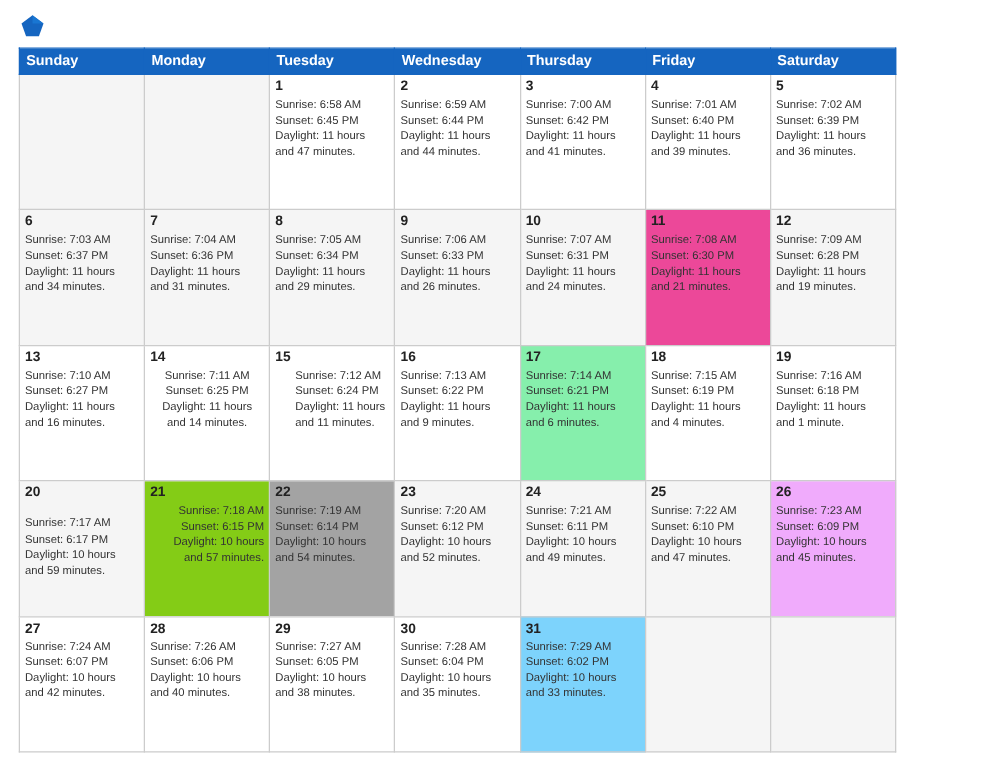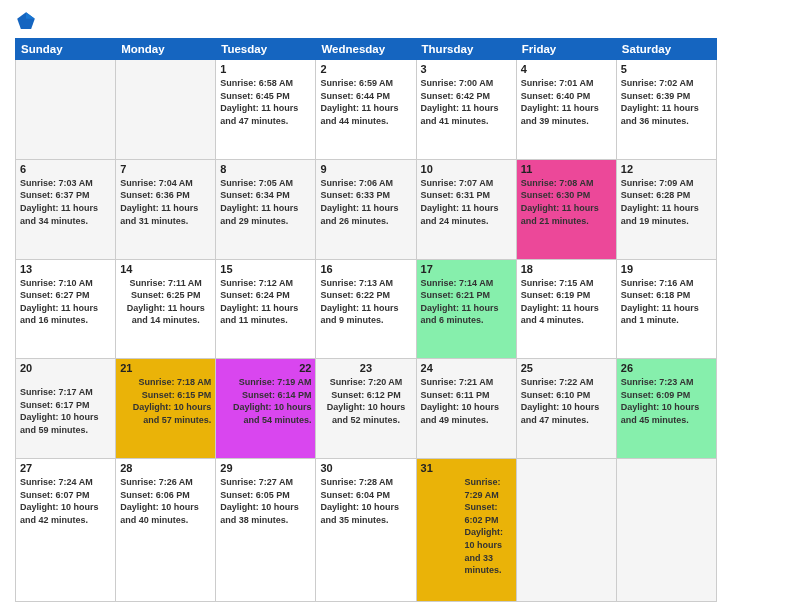--- a/index.html
+++ b/index.html
@@ -74,21 +74,20 @@
       font-size: 11px;
       font-weight: bold;
       color: #222;
       display: block;
       margin-bottom: 2px;
     }
     .day-info {
       font-size: 9px;
       line-height: 1.4;
       color: #333;
-      font-weight: bold;
     }
     .empty-cell {
       background: #f9f9f9;
     }
     tr:nth-child(odd) td { background-color: #fff; }
     tr:nth-child(even) td { background-color: #f5f5f5; }
     .calendar thead tr th { background-color: #1565c0; }
   </style>
 </head>
 <body>
@@ -226,21 +225,21 @@
           </td>
           <td style="background-color: rgb(255, 255, 255);">
             <span class="day-number">14</span>
             <div class="day-info" style="white-space: pre-line; text-align: center;">Sunrise: 7:11 AM
 Sunset: 6:25 PM
 Daylight: 11 hours
 and 14 minutes.</div>
           </td>
           <td style="background-color: rgb(255, 255, 255);">
             <span class="day-number">15</span>
-            <div class="day-info" style="white-space: pre-line;">Sunrise: 7:12 AM
+            <div class="day-info" style="white-space: pre-line; margin-left: 16px;">Sunrise: 7:12 AM
 Sunset: 6:24 PM
 Daylight: 11 hours
 and 11 minutes.</div>
           </td>
           <td style="background-color: rgb(255, 255, 255);">
             <span class="day-number">16</span>
             <div class="day-info" style="white-space: pre-line;">Sunrise: 7:13 AM
 Sunset: 6:22 PM
 Daylight: 11 hours
 and 9 minutes.</div>
@@ -268,56 +267,56 @@
           </td>
         </tr>
         <tr>
           <td style="background-color: rgb(245, 245, 245);">
             <span class="day-number">20</span>
             <div class="day-info" style="white-space: pre-line; margin-top: 12px;">Sunrise: 7:17 AM
 Sunset: 6:17 PM
 Daylight: 10 hours
 and 59 minutes.</div>
           </td>
-          <td style="background-color: #eab308;">
+          <td style="background-color: #84cc16;">
             <span class="day-number">21</span>
             <div class="day-info" style="white-space: pre-line; text-align: right;">Sunrise: 7:18 AM
 Sunset: 6:15 PM
 Daylight: 10 hours
 and 57 minutes.</div>
           </td>
-          <td style="background-color: #d946ef; text-align: right;">
+          <td style="background-color: #a3a3a3;">
             <span class="day-number">22</span>
             <div class="day-info" style="white-space: pre-line;">Sunrise: 7:19 AM
 Sunset: 6:14 PM
 Daylight: 10 hours
 and 54 minutes.</div>
           </td>
-          <td style="background-color: rgb(245, 245, 245); text-align: center;">
+          <td style="background-color: rgb(245, 245, 245);">
             <span class="day-number">23</span>
             <div class="day-info" style="white-space: pre-line;">Sunrise: 7:20 AM
 Sunset: 6:12 PM
 Daylight: 10 hours
 and 52 minutes.</div>
           </td>
           <td style="background-color: rgb(245, 245, 245);">
             <span class="day-number">24</span>
             <div class="day-info" style="white-space: pre-line;">Sunrise: 7:21 AM
 Sunset: 6:11 PM
 Daylight: 10 hours
 and 49 minutes.</div>
           </td>
           <td style="background-color: rgb(245, 245, 245);">
             <span class="day-number">25</span>
             <div class="day-info" style="white-space: pre-line;">Sunrise: 7:22 AM
 Sunset: 6:10 PM
 Daylight: 10 hours
 and 47 minutes.</div>
           </td>
-          <td style="background-color: #86efac;">
+          <td style="background-color: #f0abfc;">
             <span class="day-number">26</span>
             <div class="day-info" style="white-space: pre-line;">Sunrise: 7:23 AM
 Sunset: 6:09 PM
 Daylight: 10 hours
 and 45 minutes.</div>
           </td>
         </tr>
         <tr>
           <td style="background-color: rgb(255, 255, 255);">
             <span class="day-number">27</span>
@@ -340,23 +339,23 @@
 Daylight: 10 hours
 and 38 minutes.</div>
           </td>
           <td style="background-color: rgb(255, 255, 255);">
             <span class="day-number">30</span>
             <div class="day-info" style="white-space: pre-line;">Sunrise: 7:28 AM
 Sunset: 6:04 PM
 Daylight: 10 hours
 and 35 minutes.</div>
           </td>
-          <td style="background-color: #eab308;">
+          <td style="background-color: #7dd3fc;">
             <span class="day-number">31</span>
-            <div class="day-info" style="white-space: pre-line; margin-left: 44px;">Sunrise: 7:29 AM
+            <div class="day-info" style="white-space: pre-line;">Sunrise: 7:29 AM
 Sunset: 6:02 PM
 Daylight: 10 hours
 and 33 minutes.</div>
           </td>
           <td class="empty-cell" style="background-color: rgb(245, 245, 245);"></td>
           <td class="empty-cell" style="background-color: rgb(245, 245, 245);"></td>
         </tr>
       </tbody>
   </table>
 </div>

